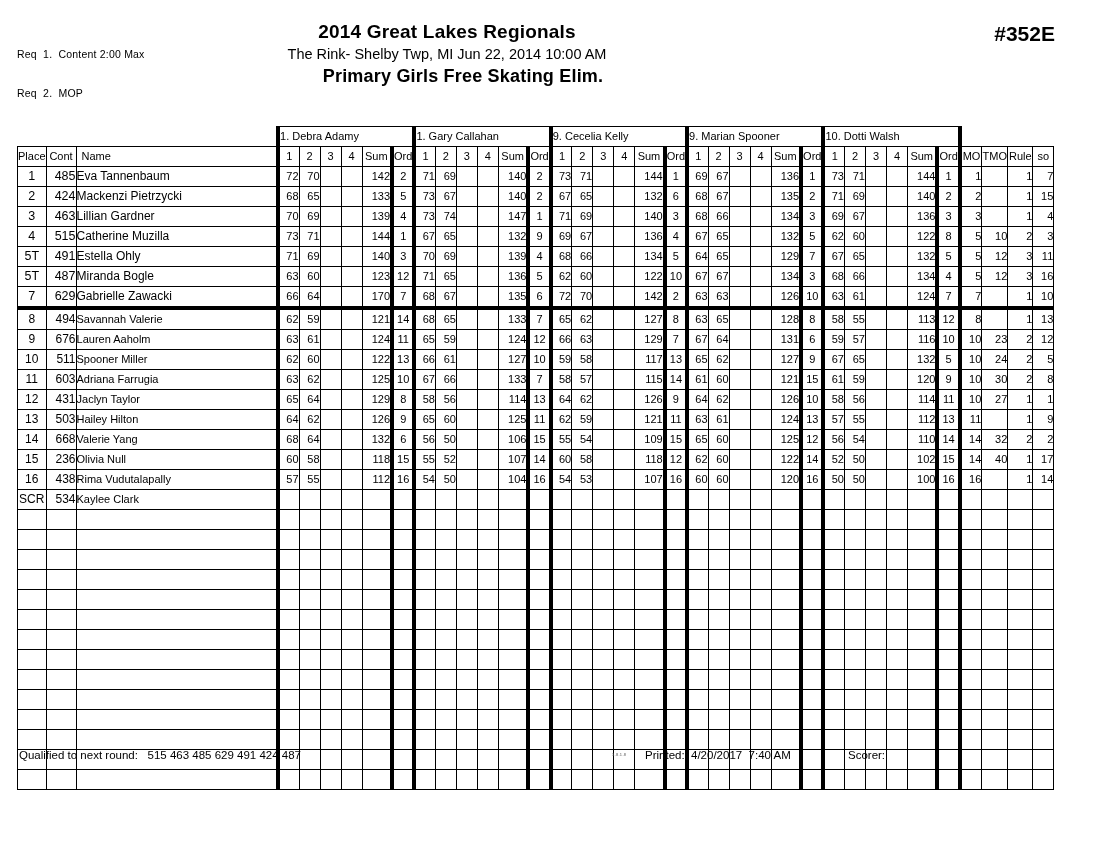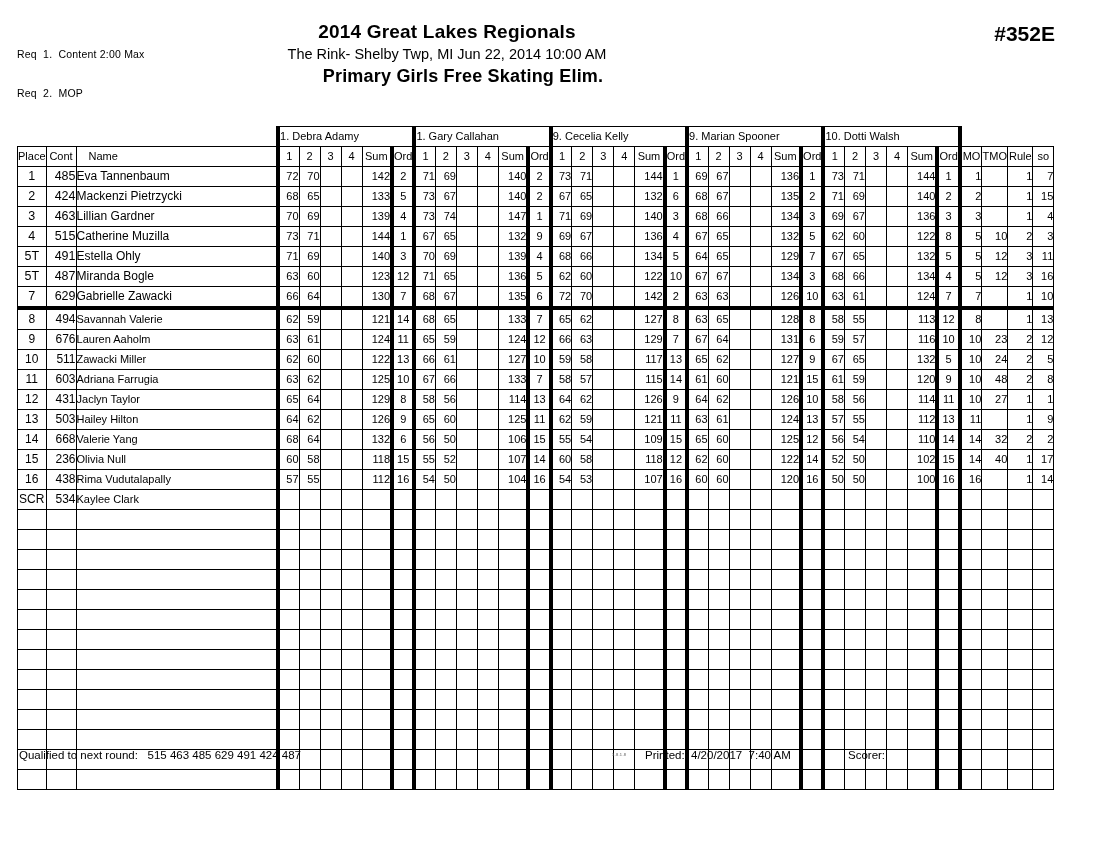--- a/index.html
+++ b/index.html
@@ -32,21 +32,21 @@
     overflow:hidden;white-space:nowrap;
   }
   
   .vsep{border-left:4px solid #000 !important;}
   .vsepR{border-right:4px solid #000 !important;}
 
   
   .jname{font-size:11px;text-align:left;padding-left:5px;height:21px;line-height:21px;}
   .hblank{border:none !important;}
   .colhead{text-align:center;font-size:10px;height:21px;line-height:21px;}
-  .colhead.left{text-align:left;padding-left:12px;}
+  .colhead.left{text-align:left;padding-left:5px;}
 
   
   .c-place{text-align:center;}
   .c-cont{text-align:right;padding-right:6px;}
   .c-name{text-align:left;padding-left:6px;}
   .num{text-align:right;padding-right:4px;}
   .ord{text-align:center;font-weight:bold;}
   .qual td{font-weight:bold;font-size:12px;}
   .qual td.c-place{font-size:12.5px;}
   .qual td.c-cont{font-size:12.5px;}
@@ -420,21 +420,21 @@
             <td class="num">16</td>
           </tr>
           <tr class="qual cutline">
             <td class="c-place">7</td>
             <td class="c-cont">629</td>
             <td class="c-name">Gabrielle Zawacki</td>
             <td class="num vsep">66</td>
             <td class="num">64</td>
             <td class="num"></td>
             <td class="num"></td>
-            <td class="num">130</td>
+            <td class="num">170</td>
             <td class="ord vsep">7</td>
             <td class="num vsep">68</td>
             <td class="num">67</td>
             <td class="num"></td>
             <td class="num"></td>
             <td class="num">135</td>
             <td class="ord vsep">6</td>
             <td class="num vsep">72</td>
             <td class="num">70</td>
             <td class="num"></td>
@@ -532,21 +532,21 @@
             <td class="num">116</td>
             <td class="ord vsep vsepR">10</td>
             <td class="num">10</td>
             <td class="num">23</td>
             <td class="num">2</td>
             <td class="num">12</td>
           </tr>
           <tr class="rowA ">
             <td class="c-place">10</td>
             <td class="c-cont">511</td>
-            <td class="c-name">Zawacki Miller</td>
+            <td class="c-name">Spooner Miller</td>
             <td class="num vsep">62</td>
             <td class="num">60</td>
             <td class="num"></td>
             <td class="num"></td>
             <td class="num">122</td>
             <td class="ord vsep">13</td>
             <td class="num vsep">66</td>
             <td class="num">61</td>
             <td class="num"></td>
             <td class="num"></td>
@@ -603,21 +603,21 @@
             <td class="num"></td>
             <td class="num">121</td>
             <td class="ord vsep">15</td>
             <td class="num vsep">61</td>
             <td class="num">59</td>
             <td class="num"></td>
             <td class="num"></td>
             <td class="num">120</td>
             <td class="ord vsep vsepR">9</td>
             <td class="num">10</td>
-            <td class="num">48</td>
+            <td class="num">30</td>
             <td class="num">2</td>
             <td class="num">8</td>
           </tr>
           <tr class="rowA ">
             <td class="c-place">12</td>
             <td class="c-cont">431</td>
             <td class="c-name">Jaclyn Taylor</td>
             <td class="num vsep">65</td>
             <td class="num">64</td>
             <td class="num"></td>

